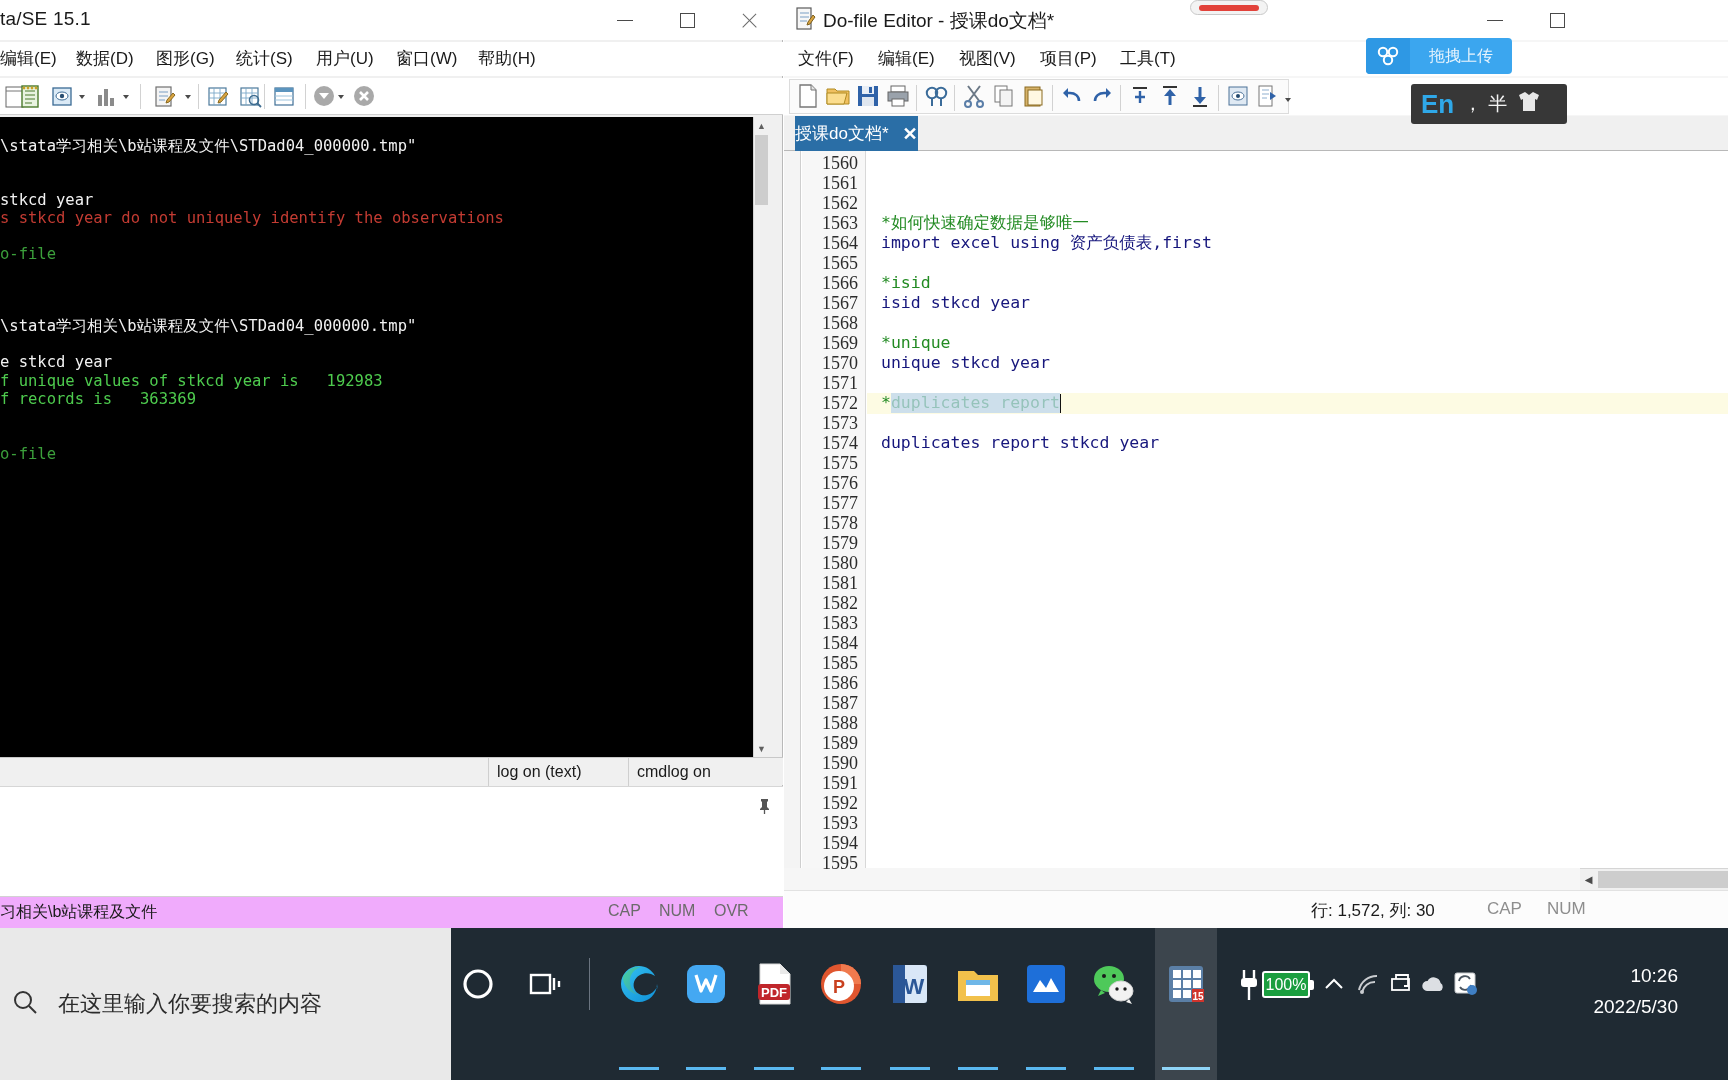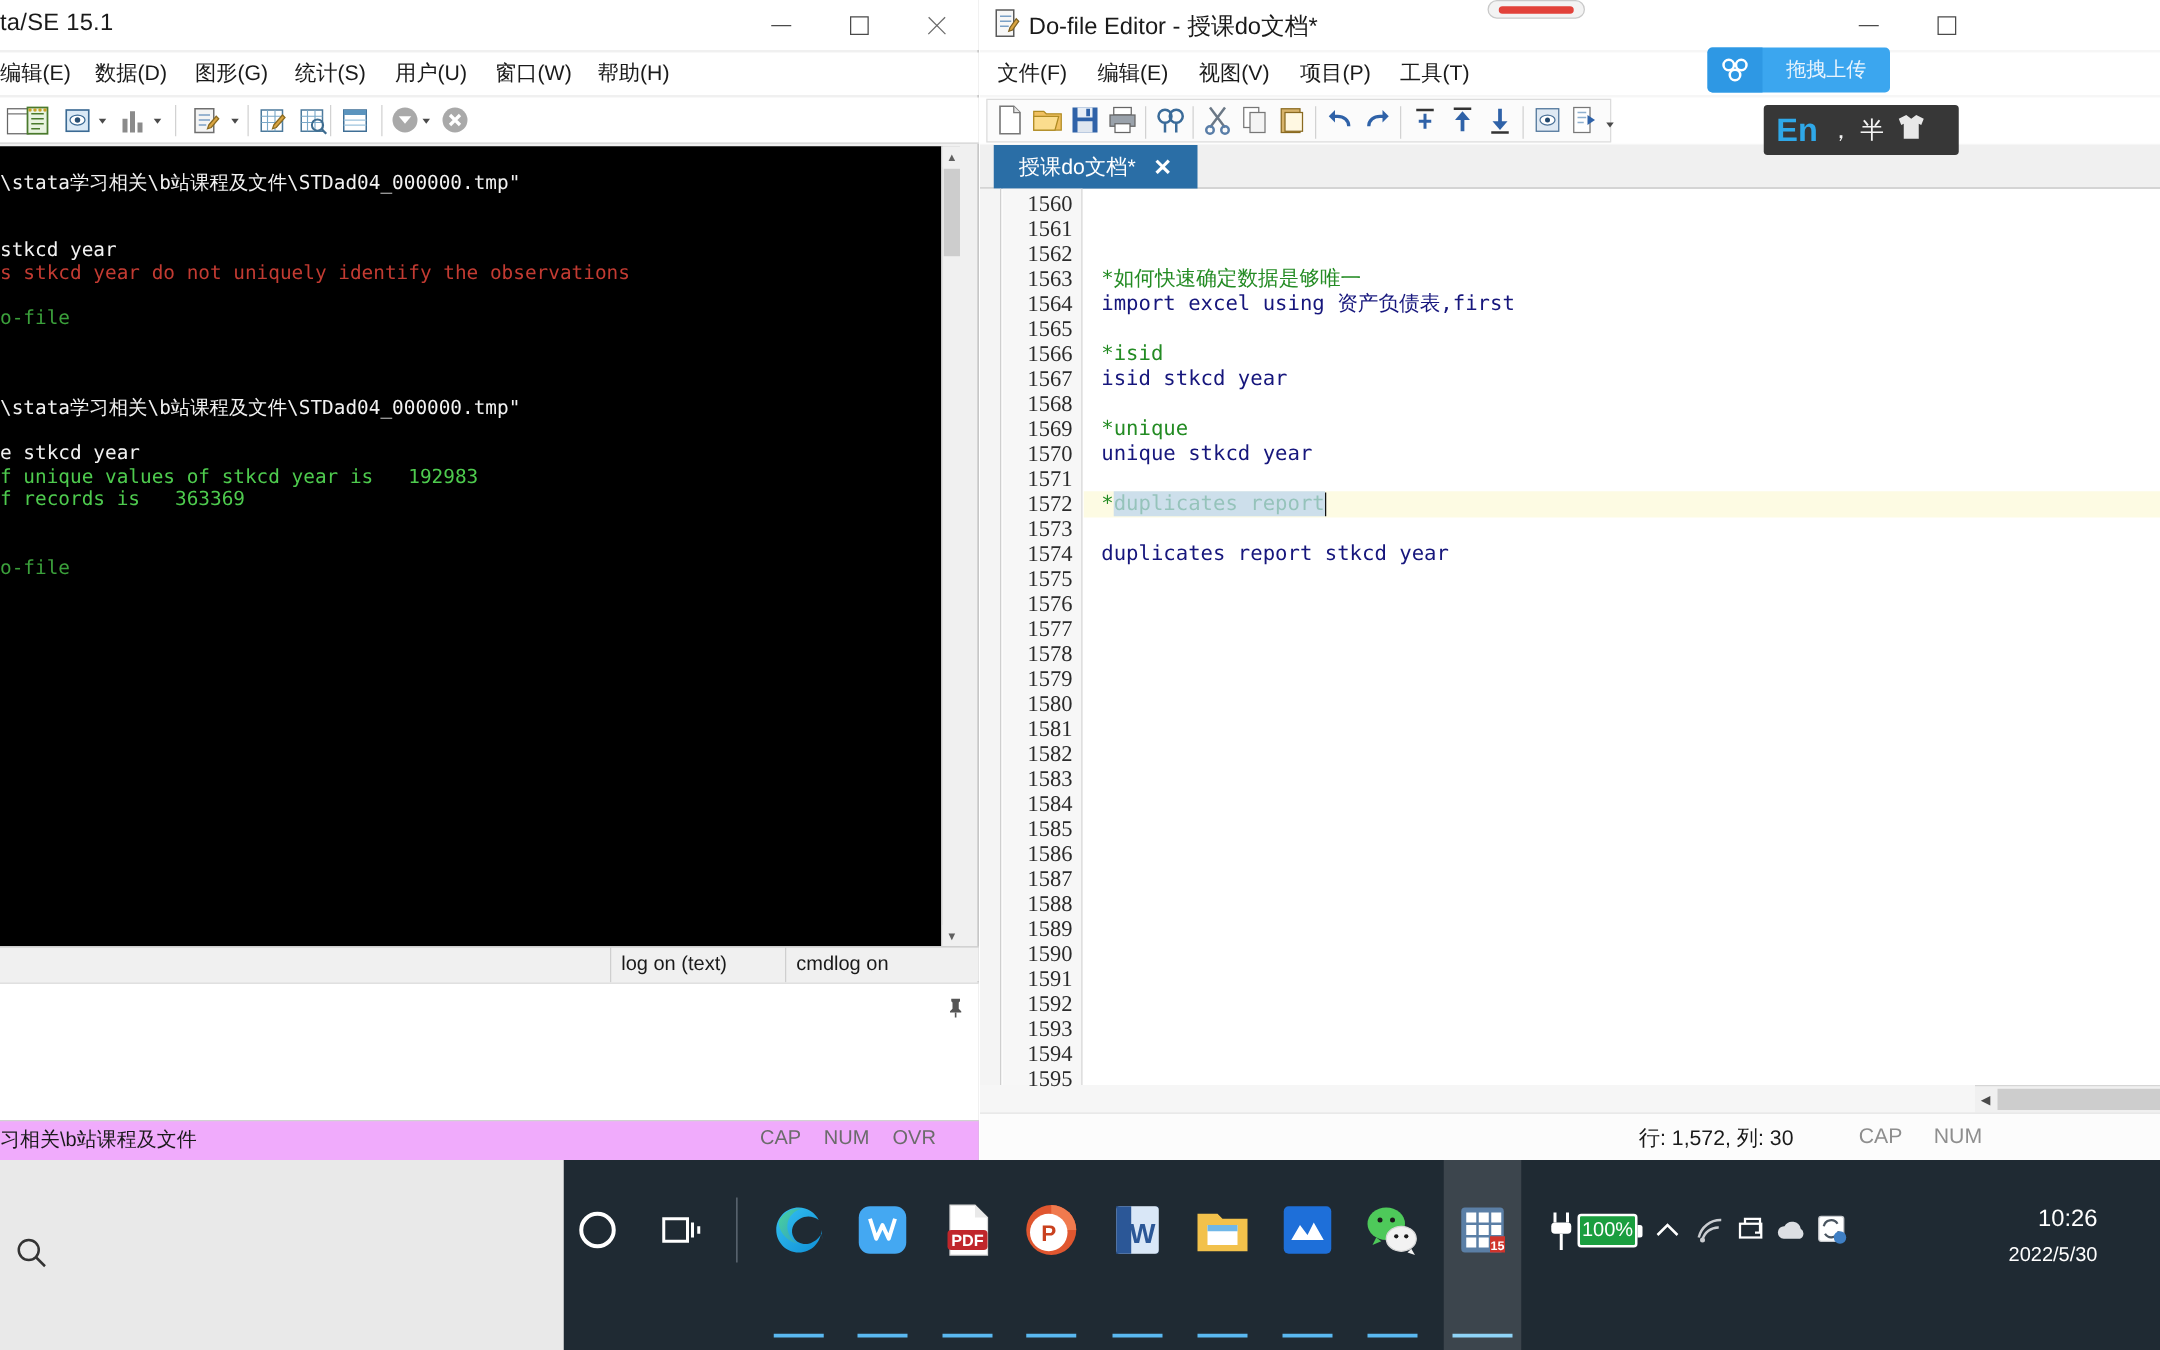--- a/index.html
+++ b/index.html
@@ -178,21 +178,21 @@
     position: absolute; left: 5px; top: 1px; width: 500px; height: 35px;
     border: 1px solid #dcdcdc; background: #fbfbfb;
   }
 
   .doe-tabstrip {
     position: absolute; left: 0; top: 116px; width: 944px; height: 35px;
     background: #f0f0f0; border-bottom: 1px solid #b8b8b8;
   }
   .doe-tab {
     position: absolute; left: 11px; top: 0px; height: 35px;
-    background: #2a6ea6; display: flex; align-items: center; padding: 0 20px;
+    background: #2a6ea6; display: flex; align-items: center; padding: 0 0;
   }
   .doe-tab .tab-label { color: #ffffff; font-size: 17px; white-space: nowrap; }
   .doe-tab .tab-close { color: #ffffff; font-size: 18px; margin-left: 14px; font-weight: bold; }
 
   .doe-editor {
     position: absolute; left: 0; top: 151px; width: 944px; height: 717px;
     background: #ffffff;
   }
   .vscroll-left {
     position: absolute; left: 0; top: 0; width: 17px; height: 717px;
@@ -264,21 +264,21 @@
   .battery {
     position: absolute; width: 48px; height: 27px; border: 2.4px solid #ffffff;
     border-radius: 3px; background: #1a9e3f; display:flex; align-items:center; justify-content:center;
   }
   .battery:after {
     content:""; position:absolute; right:-6px; top:7px; width:4px; height:10px;
     background:#ffffff; border-radius: 0 2px 2px 0;
   }
   .battery span { color:#ffffff; font-size: 16px; }
   .clock-time { position: absolute; color: #ffffff; font-size: 19px; text-align: right; white-space: nowrap;}
-  .clock-date { position: absolute; color: #ffffff; font-size: 16px; text-align: right; white-space: nowrap;}
+  .clock-date { position: absolute; color: #ffffff; font-size: 19px; text-align: right; white-space: nowrap;}
 </style>
 </head>
 <body>
 
 <div id="root">
 
   <div class="stata-win">
 
     <div class="stata-titlebar">
       <div class="stata-title">ta/SE 15.1</div>
@@ -680,20 +680,21 @@
   </div>
 
   <div class="taskbar">
     <div class="tb-search">
       <span class="si">
         <svg width="30" height="30" viewBox="0 0 30 30">
             <circle cx="13" cy="13" r="8" fill="none" stroke="#333" stroke-width="2"></circle>
             <path d="M19 19l7 7" stroke="#333" stroke-width="2"></path>
           </svg>
       </span>
+      <span class="stext">在这里输入你要搜索的内容</span>
     </div>
 
     <div class="tbi" style="left:452px">
       <svg width="52" height="52" viewBox="0 0 52 52">
           <circle cx="26" cy="26" r="13" fill="none" stroke="#ffffff" stroke-width="3.2"></circle>
         </svg>
     </div>
     <div class="tbi" style="left:518px">
       <svg width="52" height="52" viewBox="0 0 52 52">
         <rect x="13" y="17" width="19" height="18" fill="none" stroke="#ffffff" stroke-width="2.4"></rect>

